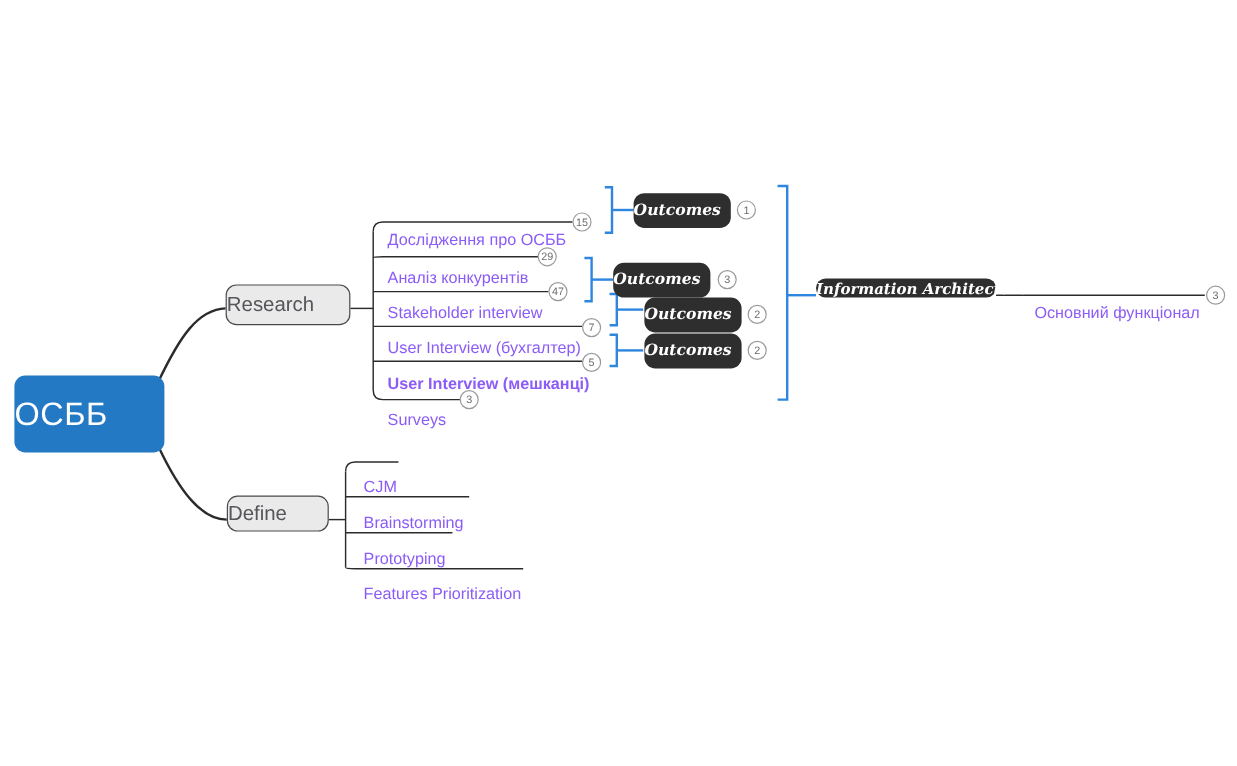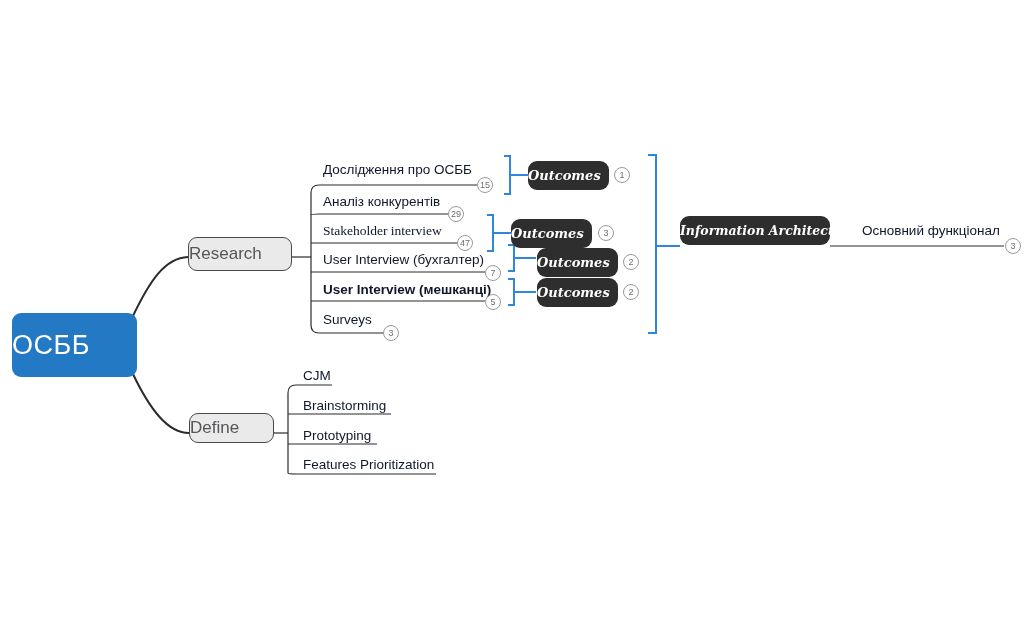--- a/index.html
+++ b/index.html
@@ -68,31 +68,32 @@
     border-radius: 9px;
     color: #ffffff;
     font-style: italic;
     font-weight: bold;
     font-size: 13px;
     font-family: "DejaVu Serif", serif;
     height: 29px;
   }
   .ia-node {
     left: 680px;
-    top: 216px;
+    top: 232px;
     width: 150px;
-    height: 29px;
+    height: 16px;
     font-size: 12.5px;
   }
   .leaf-label {
     position: absolute;
-    color: #0f172a;
+    color: #8b5cf6;
     font-size: 13.5px;
     white-space: nowrap;
     line-height: 14px;
+    margin-top: 30px;
   }
   .badge {
     position: absolute;
     width: 16px;
     height: 16px;
     border-radius: 50%;
     border: 1px solid #9a9a9a;
     background: #ffffff;
     color: #6d6d6d;
     font-size: 9px;
@@ -166,21 +167,21 @@
   <div class="node branch-node branch-define">
     <span>Define</span>
   </div>
 
   <div class="leaf-label" style="left:323px; top:163px;">Дослідження про ОСББ</div>
   <div class="badge" style="left:477px; top:177px;">15</div>
 
   <div class="leaf-label" style="left:323px; top:195px;">Аналіз конкурентів</div>
   <div class="badge" style="left:448px; top:206px;">29</div>
 
-  <div class="leaf-label" style="left:323px; top:224px;font-family:Liberation Serif, serif;">Stakeholder interview</div>
+  <div class="leaf-label" style="left:323px; top:224px;">Stakeholder interview</div>
   <div class="badge" style="left:457px; top:235px;">47</div>
 
   <div class="leaf-label" style="left:323px; top:253px;">User Interview (бухгалтер)</div>
   <div class="badge" style="left:485px; top:265px;">7</div>
 
   <div class="leaf-label" style="left:323px; top:283px;font-weight:bold;">User Interview (мешканці)</div>
   <div class="badge" style="left:485px; top:294px;">5</div>
 
   <div class="leaf-label" style="left:323px; top:313px;">Surveys</div>
   <div class="badge" style="left:383px; top:325px;">3</div>

